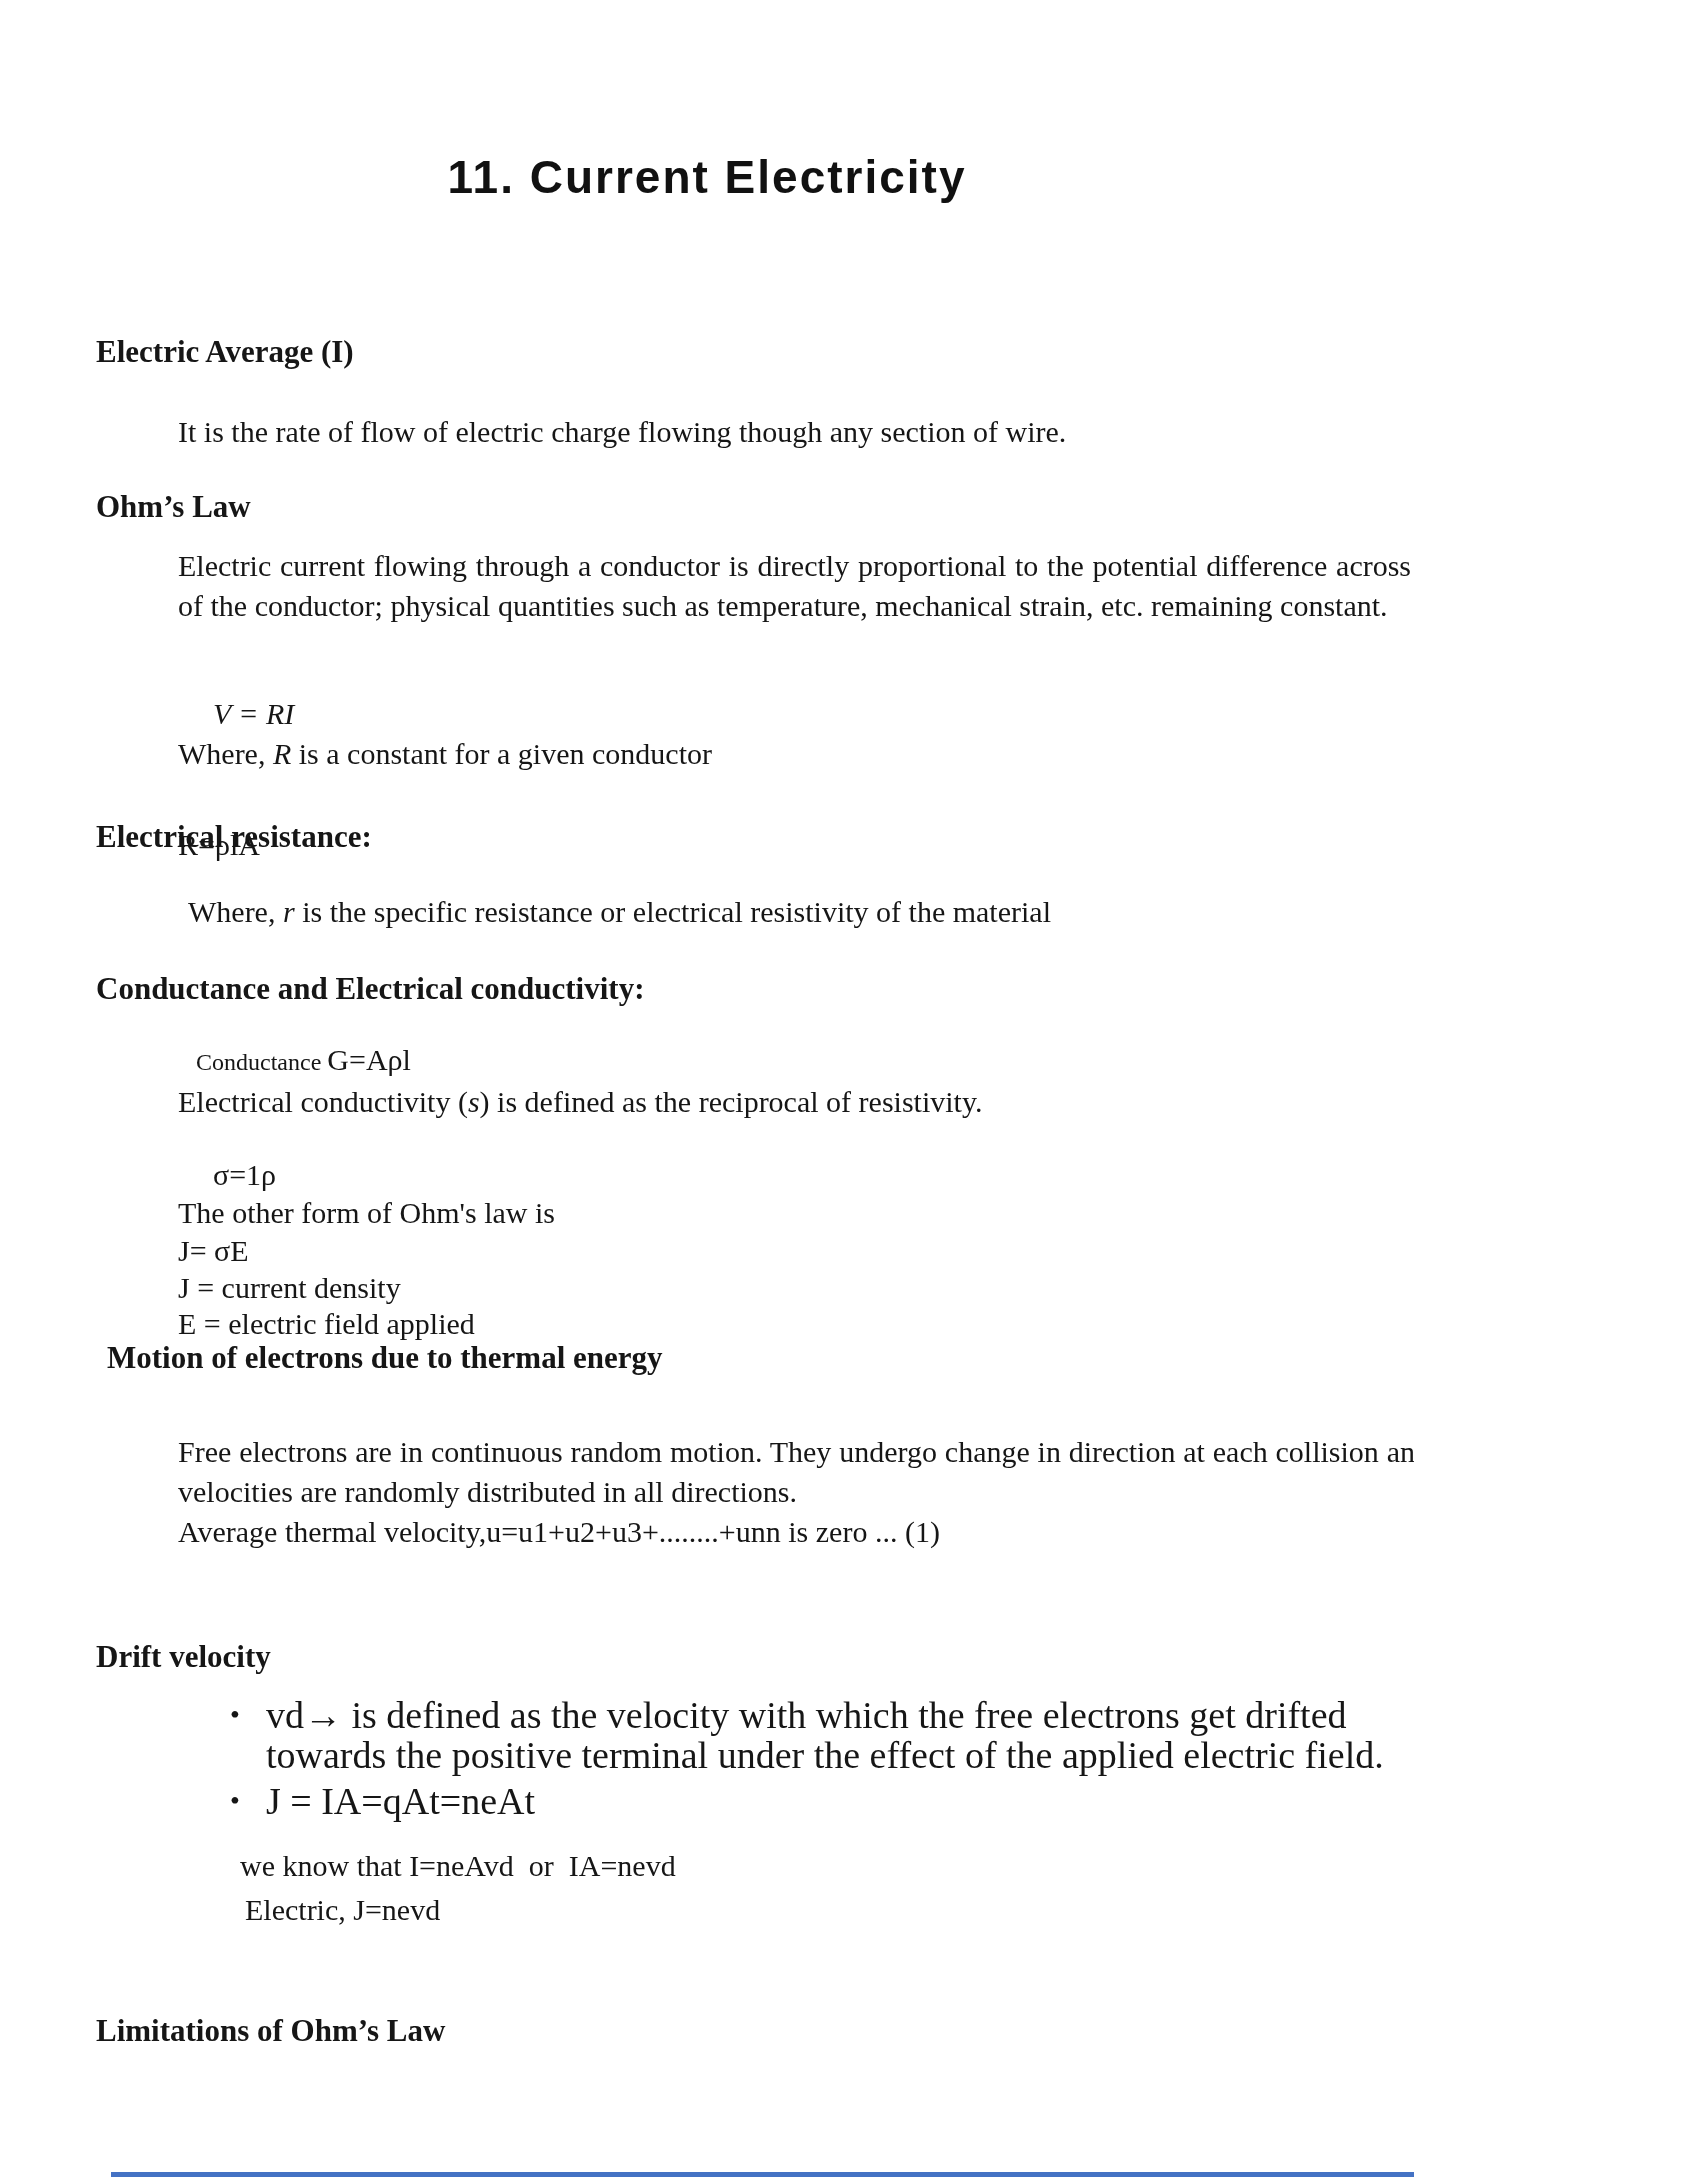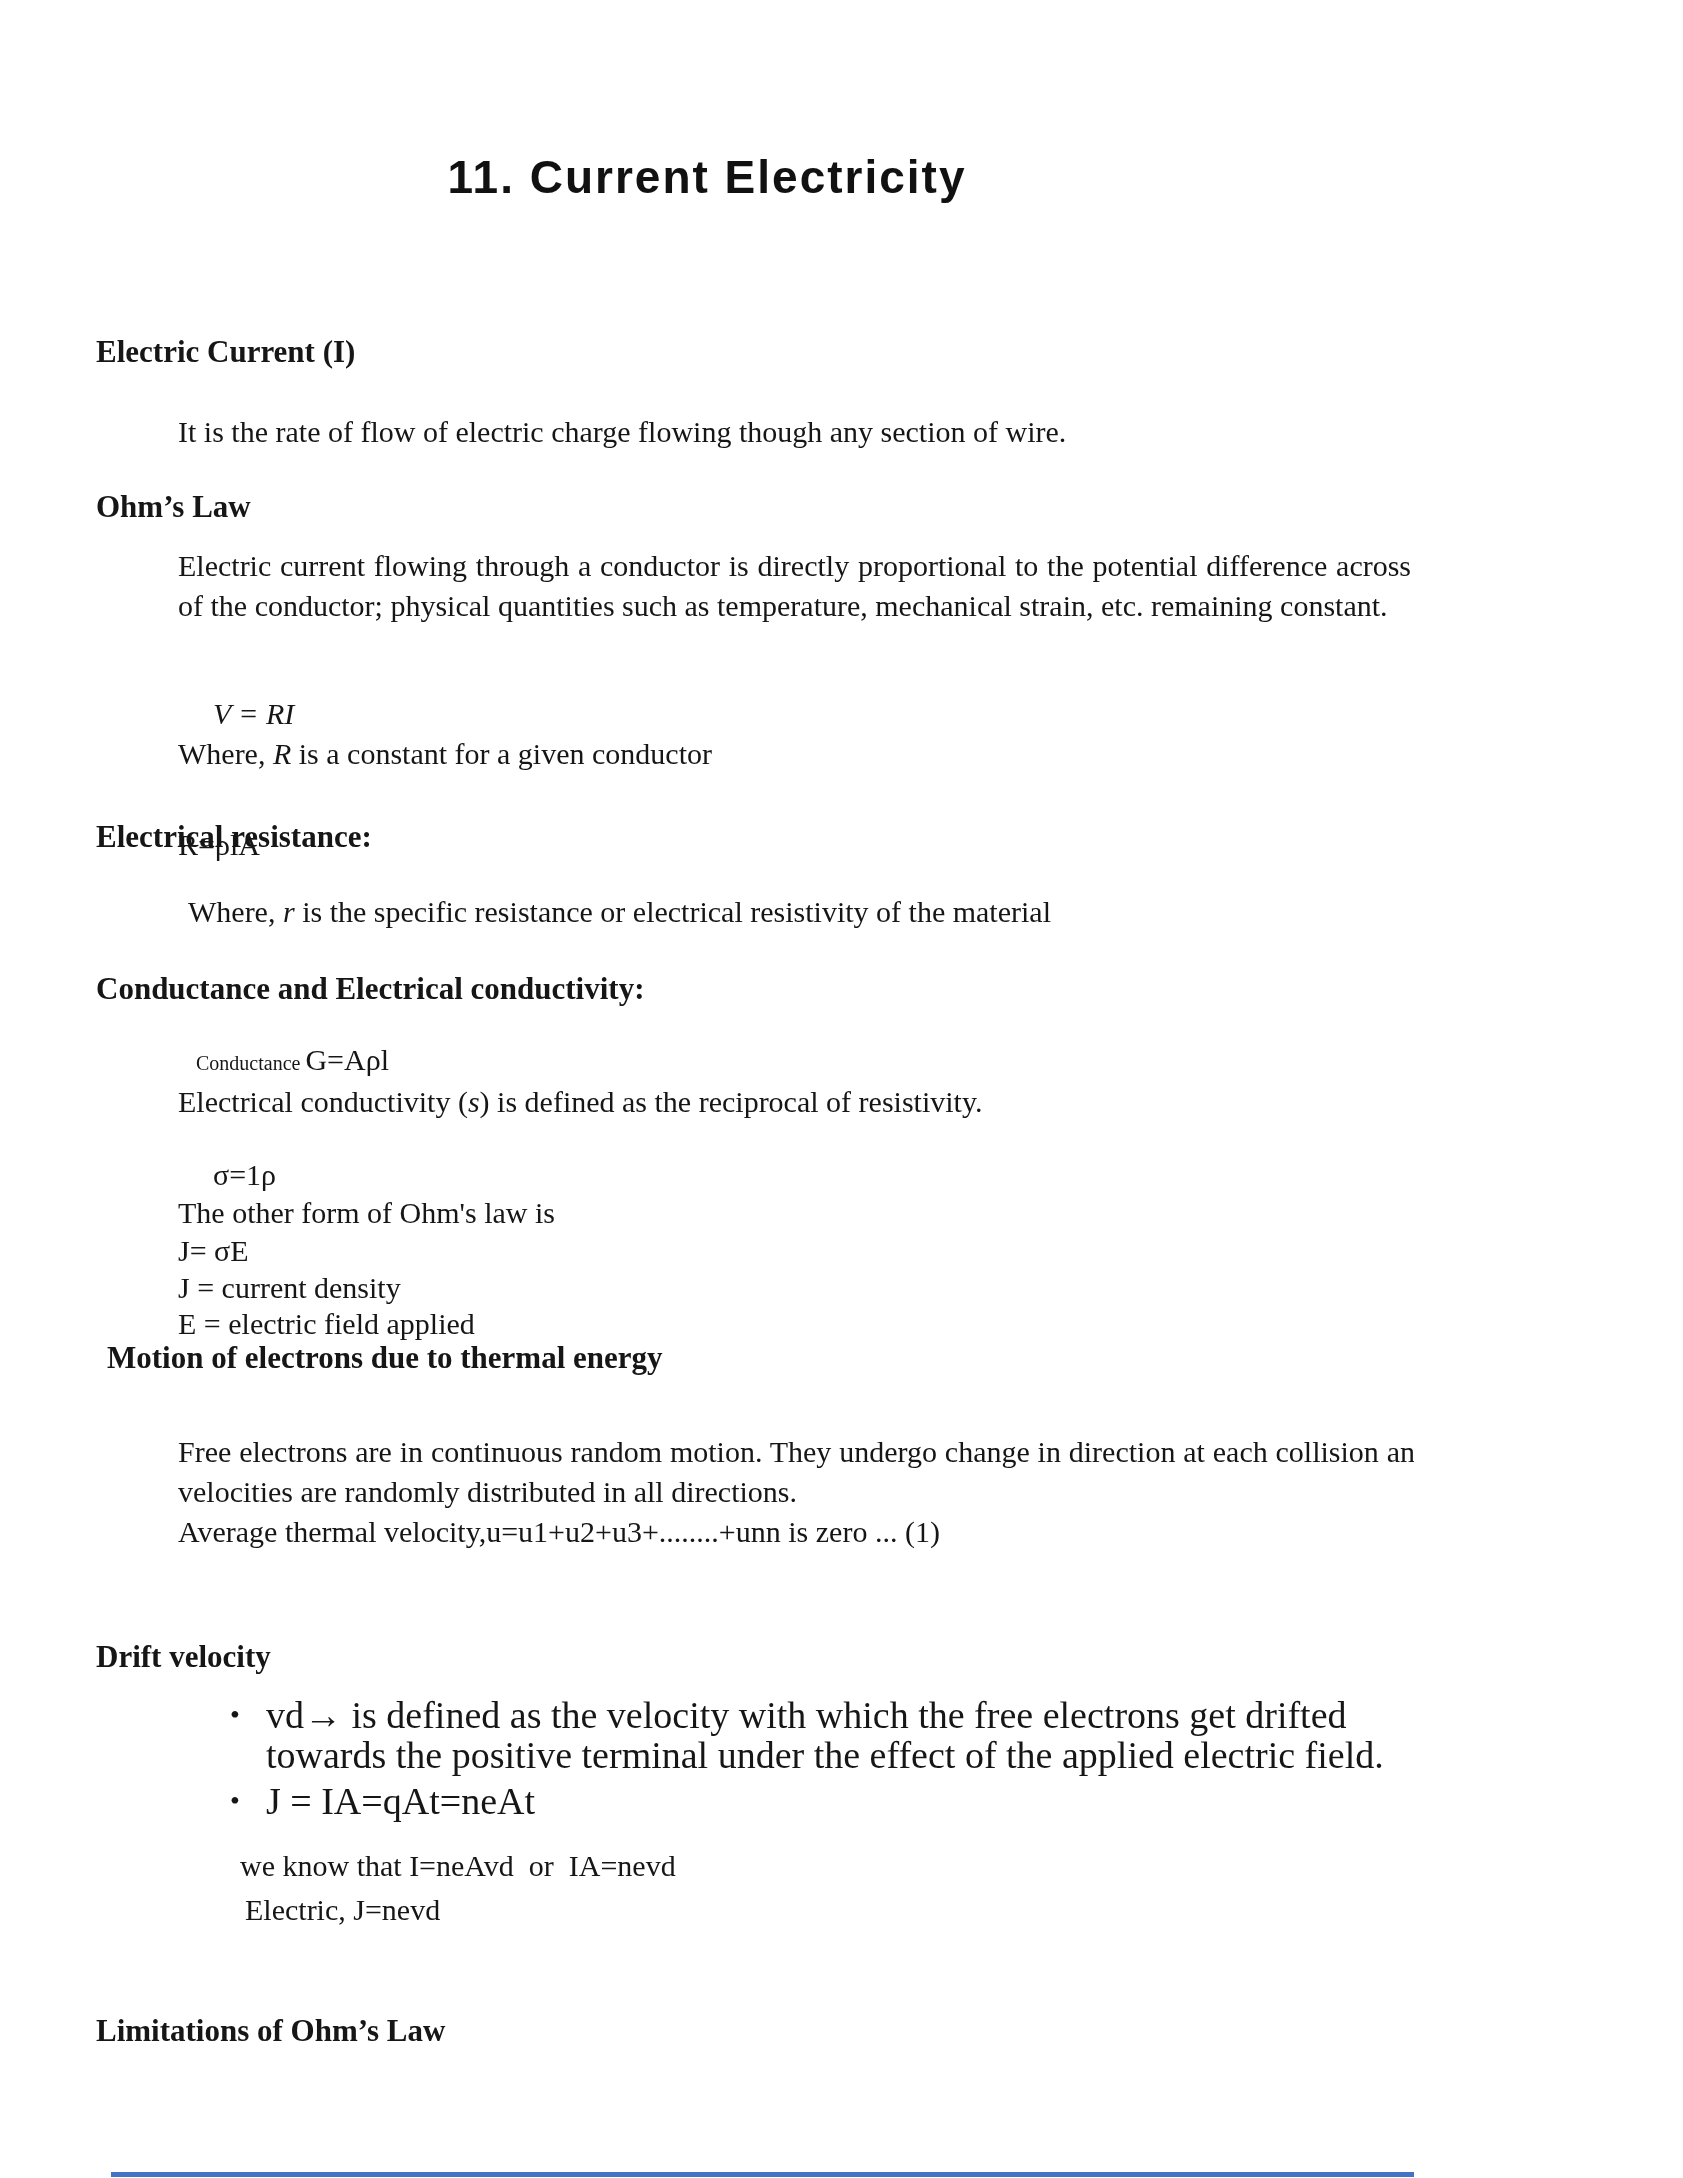--- a/index.html
+++ b/index.html
@@ -26,39 +26,39 @@
   }
   .h  { font-size: 31px; font-weight: bold; line-height: 38px; }
   .t  { font-size: 30px; line-height: 38px; }
   .it { font-style: italic; }
   .just {
     width: 1396px;
     text-align: justify;
     line-height: 40px;
   }
   .pre { white-space: pre-wrap; }
-  .small { font-size: 20px; }
+  .small { font-size: 24px; }
   .bullet-list { width: 1243px; }
   .bullet-row { display: flex; align-items: flex-start; }
   .bullet-mark { flex: none; width: 36px; font-size: 28px; line-height: 40px; }
   .bullet-text { font-size: 38px; line-height: 40px; }
   .bottom-rule {
     position: absolute;
     left: 111px; top: 2172px;
     width: 1572px; height: 5px;
   }
 </style>
 </head>
 <body>
 
 <div class="page">
 
   <h1 class="title">11. Current Electricity</h1>
 
-  <h2 class="h abs" style="left:96px; top:333px;">Electric Current (I)</h2>
+  <h2 class="h abs" style="left:96px; top:333px;">Electric Average (I)</h2>
   <p class="t abs" style="left:178px; top:413px;">It is the rate of flow of electric charge flowing though any section of wire.</p>
 
   <h2 class="h abs" style="left:96px; top:488px;">Ohm’s Law</h2>
   <p class="t just abs" style="left:178px; top:546px;">Electric current flowing through a conductor is directly proportional to the potential difference across the two ends of the conductor; physical quantities such as temperature, mechanical strain, etc. remaining constant.</p>
 
   <p class="t it abs" style="left:213px; top:695px;">V = RI</p>
   <p class="t abs" style="left:178px; top:735px;"><span>Where, </span><i>R</i><span> is a constant for a given conductor</span></p>
 
   <h2 class="h abs" style="left:96px; top:818px;">Electrical resistance:</h2>
   <p class="t abs" style="left:178px; top:826px;">R=ρlA</p>

